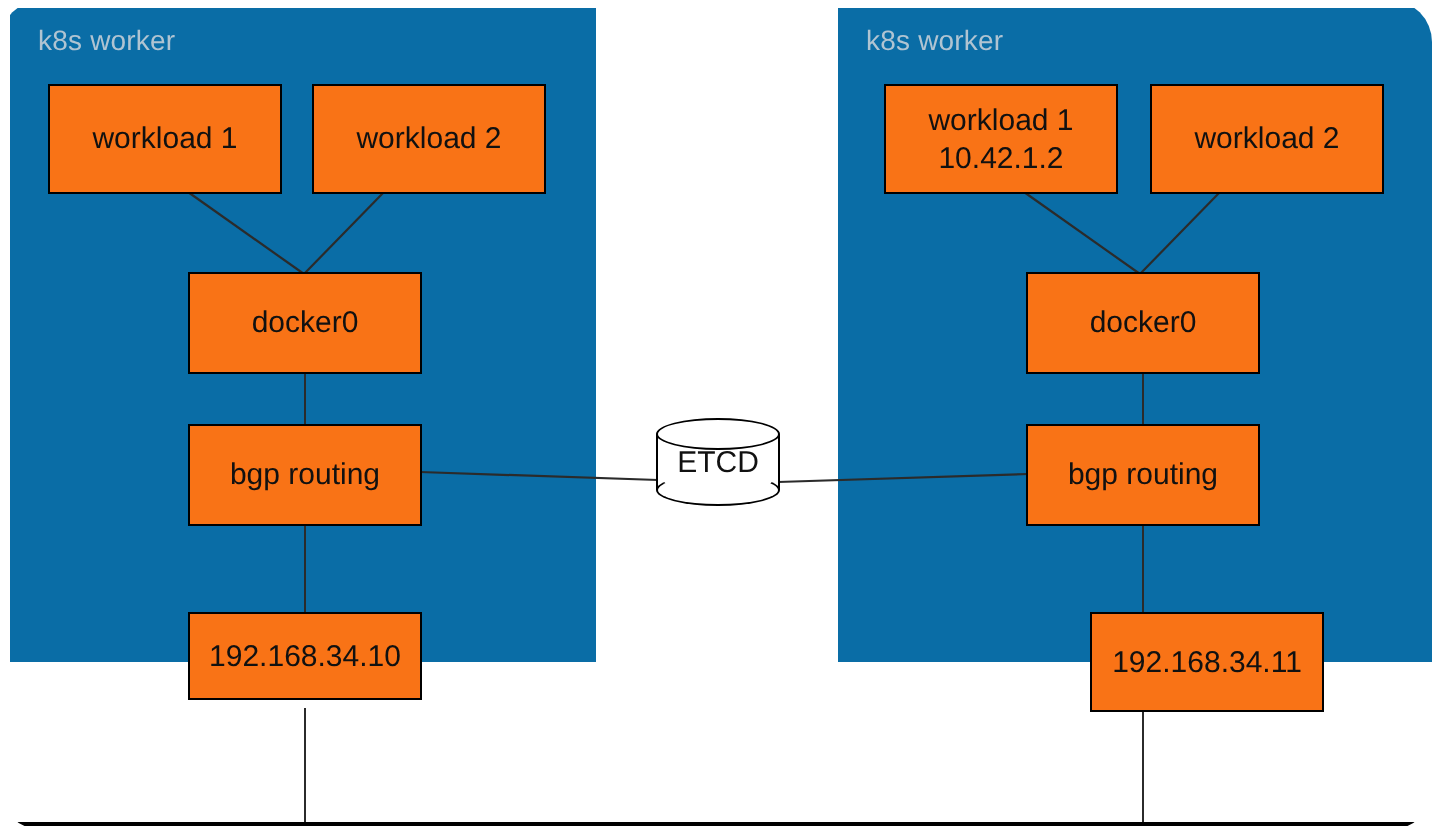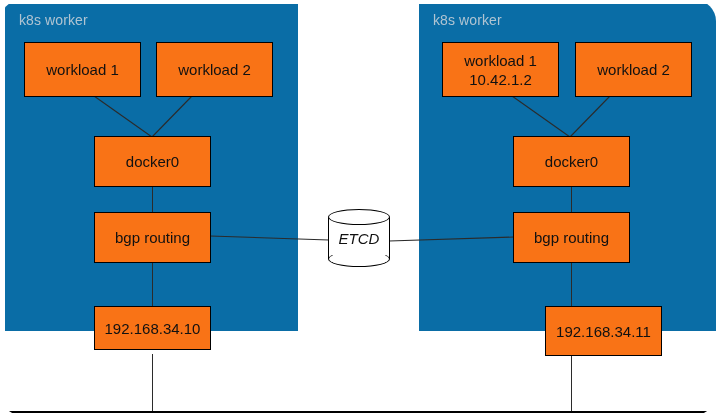--- a/index.html
+++ b/index.html
@@ -191,21 +191,21 @@
   </div>
 
   <div class="node" style="left:513px; top:212px; width:117px; height:51px;">
     <span>bgp routing</span>
   </div>
 
   <div class="node" style="left:513px; top:306px; width:117px; height:50px;margin-left:32px;">
     <span>192.168.34.11</span>
   </div>
 
-  <div class="cylinder" style="left:328px; top:209px; width:62px; height:58px;font-style:italic;">
+  <div class="cylinder" style="left:328px; top:209px; width:62px; height:44px;">
     <div class="cyl-body"></div>
     <div class="cyl-bottom"></div>
     <div class="cyl-top"></div>
     <div class="cyl-label">ETCD</div>
   </div>
 
   <div class="bus" style="left:0px; top:411px; width:716px;"></div>
 
 </div>
 

